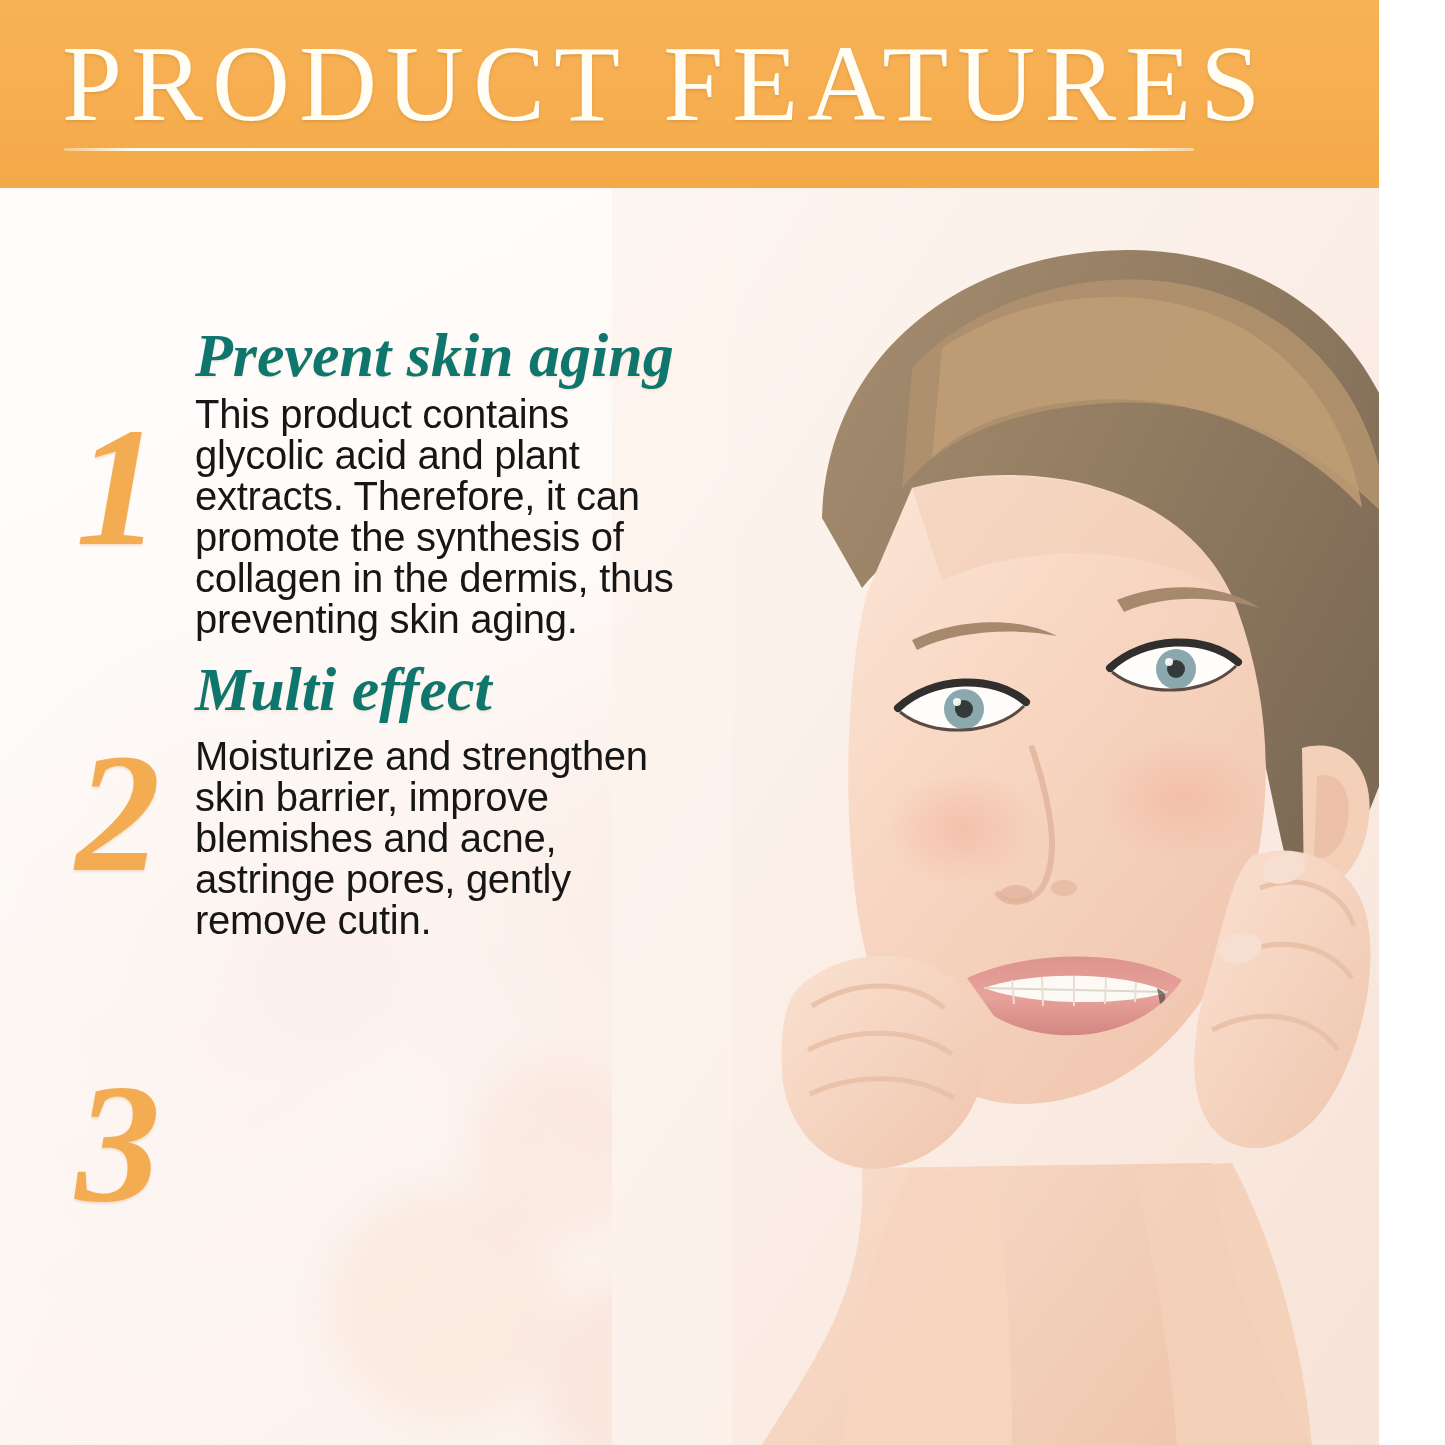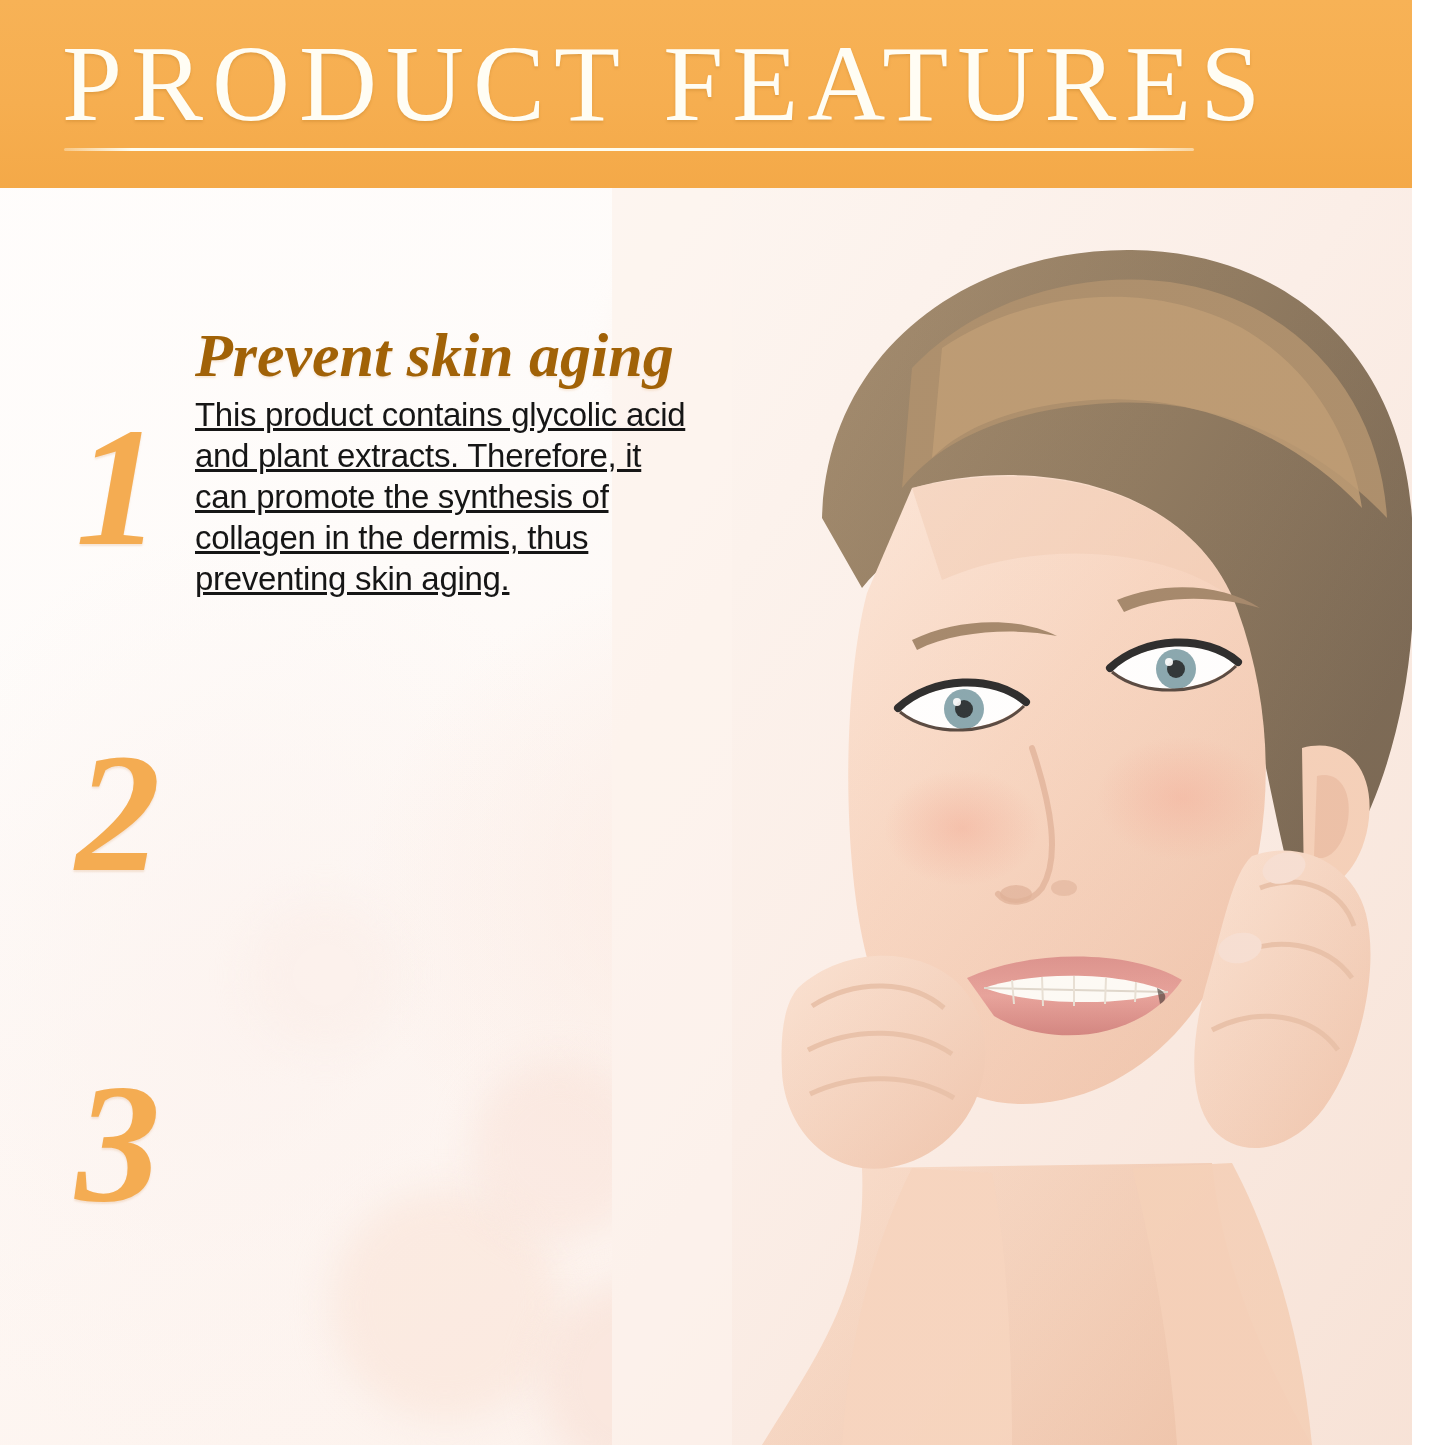--- a/index.html
+++ b/index.html
@@ -7,21 +7,20 @@
     padding: 0;
     background: #ffffff;
   }
   #page {
     position: relative;
     width: 1379px;
     height: 1445px;
     overflow: hidden;
     background: #ffffff;
     font-family: "Liberation Sans", sans-serif;
-    padding-left: 33px;
   }
 
   
   .bg-base {
     position: absolute;
     inset: 0;
     background:
       radial-gradient(ellipse 620px 520px at 78% 88%, rgba(247,214,198,0.80) 0%, rgba(250,232,224,0.35) 55%, rgba(255,255,255,0) 78%),
       radial-gradient(ellipse 520px 460px at 52% 62%, rgba(250,226,215,0.55) 0%, rgba(255,255,255,0) 72%),
       radial-gradient(ellipse 700px 560px at 88% 30%, rgba(250,230,222,0.55) 0%, rgba(255,255,255,0) 75%),
@@ -100,34 +99,33 @@
     color: #f4ac52;
     text-shadow: 0 2px 2px rgba(220,165,110,0.25);
   }
   .feature-body { position: absolute; left: 195px; width: 505px; }
   .feature-heading {
     font-family: "Liberation Serif", "DejaVu Serif", serif;
     font-style: italic;
     font-weight: 700;
     font-size: 62px;
     line-height: 70px;
-    color: #a16207;
+    color: #0f766e;
     margin: 0 0 4px 0;
     white-space: pre-line;
     text-shadow: 0 2px 2px rgba(225,175,120,0.22);
   }
   .feature-text {
     font-family: "Liberation Sans", sans-serif;
-    font-size: 33px;
+    font-size: 40px;
     line-height: 41px;
     color: #161616;
     margin: 0;
     white-space: pre-line;
     letter-spacing: -0.3px;
-    text-decoration: underline;
   }
 </style>
 </head>
 <body>
 
 <div id="page">
 
   <div class="bg-base"></div>
   <div class="bokeh" style="left:330px; top:1190px; width:230px; height:230px; background:rgba(250,226,214,0.55);"></div>
   <div class="bokeh" style="left:470px; top:1060px; width:180px; height:180px; background:rgba(249,222,210,0.45);"></div>
@@ -257,20 +255,24 @@
     <div class="feature" style="top:132px; height:300px;">
       <div class="feature-num" style="top:82px;">1</div>
       <div class="feature-body" style="top:0px;">
         <div class="feature-heading">Prevent skin aging</div>
         <div class="feature-text">This product contains glycolic acid and plant extracts. Therefore, it can promote the synthesis of collagen in the dermis, thus preventing skin aging.</div>
       </div>
     </div>
 
     <div class="feature" style="top:466px; height:250px;">
       <div class="feature-num" style="top:74px;">2</div>
+      <div class="feature-body" style="top:0px;">
+        <div class="feature-heading">Multi effect</div>
+        <div class="feature-text" style="margin-top:12px;">Moisturize and strengthen skin barrier, improve blemishes and acne, astringe pores, gently remove cutin.</div>
+      </div>
     </div>
 
     <div class="feature" style="top:738px; height:330px;">
       <div class="feature-num" style="top:132px;">3</div>
       <div class="feature-body" style="top:0px;">
       </div>
     </div>
 
   </div>
 

